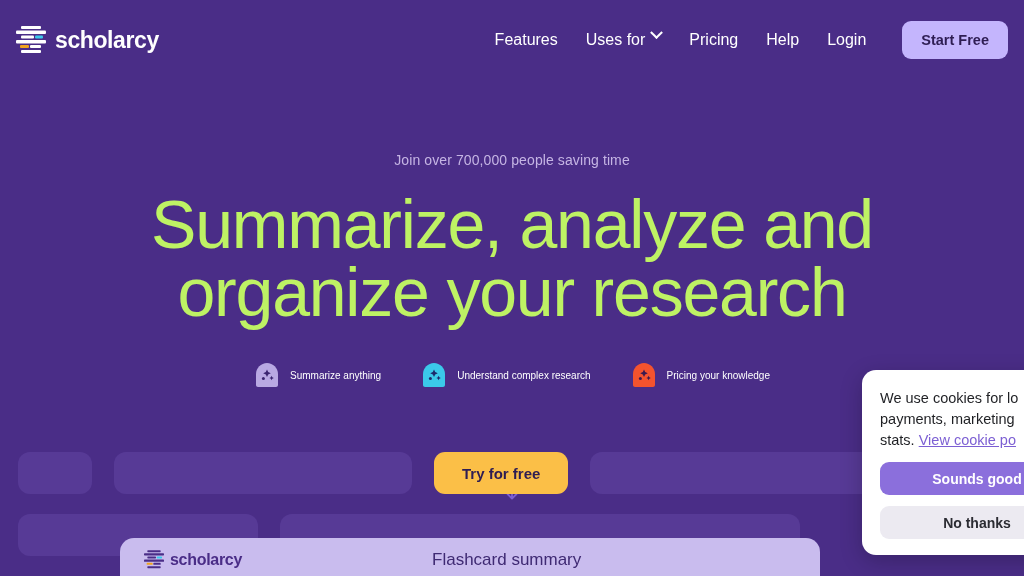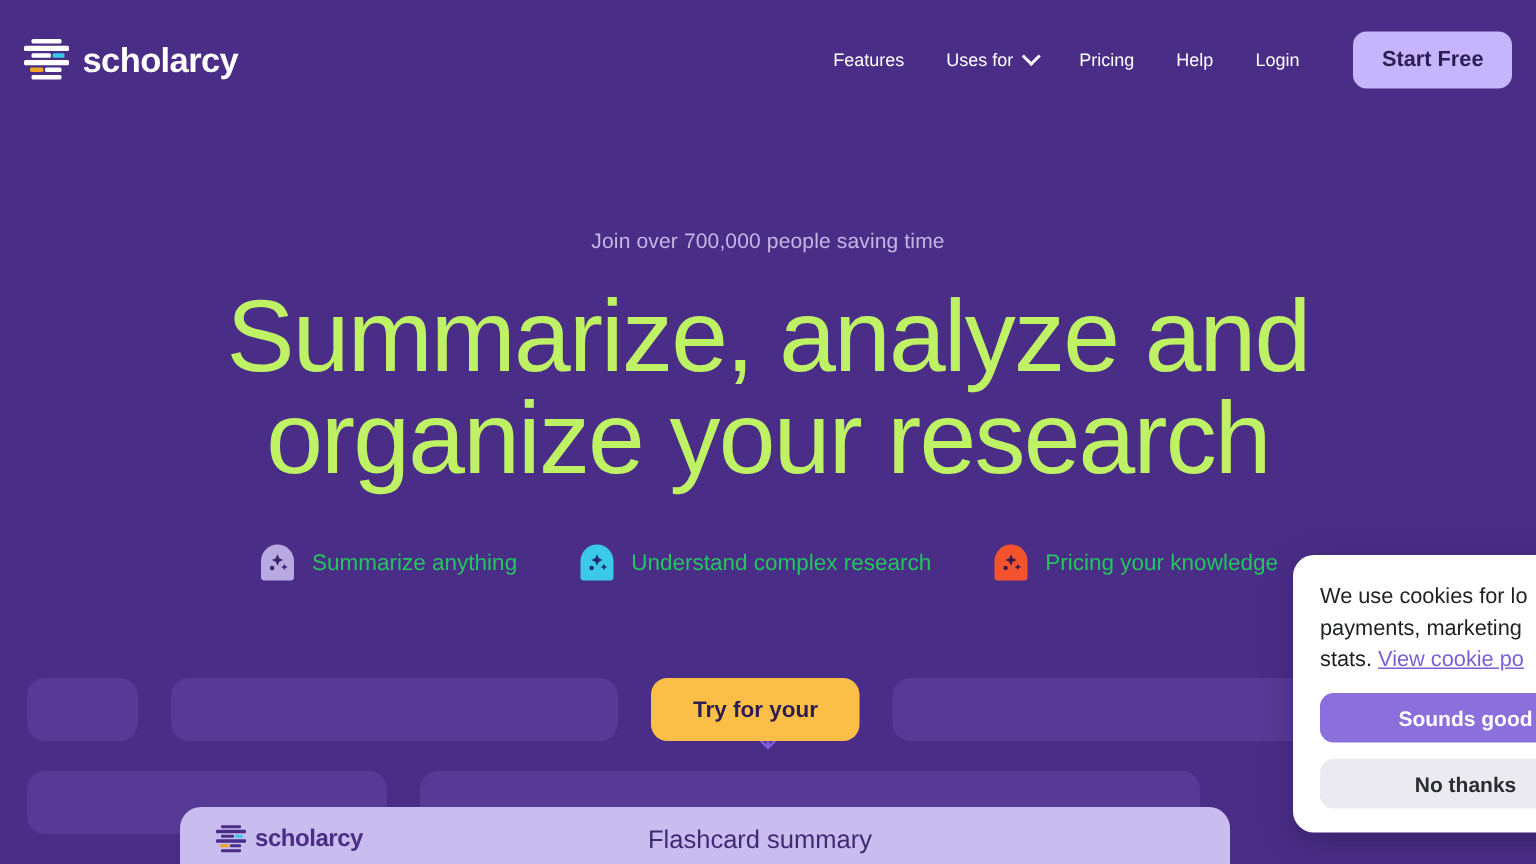--- a/index.html
+++ b/index.html
@@ -51,26 +51,26 @@
 
   .nav-right {
     margin-left: auto;
     display: flex;
     align-items: center;
     gap: 0;
   }
 
   .nav-link {
     color: #ffffff;
-    font-size: 12px;
+    font-size: 16px;
     padding: 8px 14px;
     cursor: pointer;
     white-space: nowrap;
     display: flex;
-    align-items: center;
+    align-items: flex-start;
     gap: 7px;
   }
 
   .chevron-down {
     display: inline-block;
     width: 9px;
     height: 9px;
     border-right: 2px solid #ffffff;
     border-bottom: 2px solid #ffffff;
     transform: rotate(45deg) translate(-2px, -2px);
@@ -134,22 +134,22 @@
   }
 
   .feature-icon {
     width: 26px;
     height: 26px;
     display: block;
     flex: none;
   }
 
   .feature-label {
-    color: #22c55e;
-    font-size: 15px;
+    color: #ffffff;
+    font-size: 10px;
     white-space: nowrap;
   }
 
   
   .skeleton-area {
     position: absolute;
     top: 452px;
     left: 0;
     width: 1024px;
     z-index: 5;
@@ -372,21 +372,21 @@
     </div>
 
   </div>
 </section>
 
 <div class="skeleton-area">
 
   <div class="skeleton-row">
     <div class="skeleton sk-a"></div>
     <div class="skeleton sk-b"></div>
-    <button class="btn-try-free">Try for your</button>
+    <button class="btn-try-free">Try for free</button>
     <div class="skeleton sk-c"></div>
   </div>
 
   <div class="skeleton-row">
     <div class="skeleton sk-e"></div>
     <div class="skeleton sk-f"></div>
   </div>
 
 </div>
 

